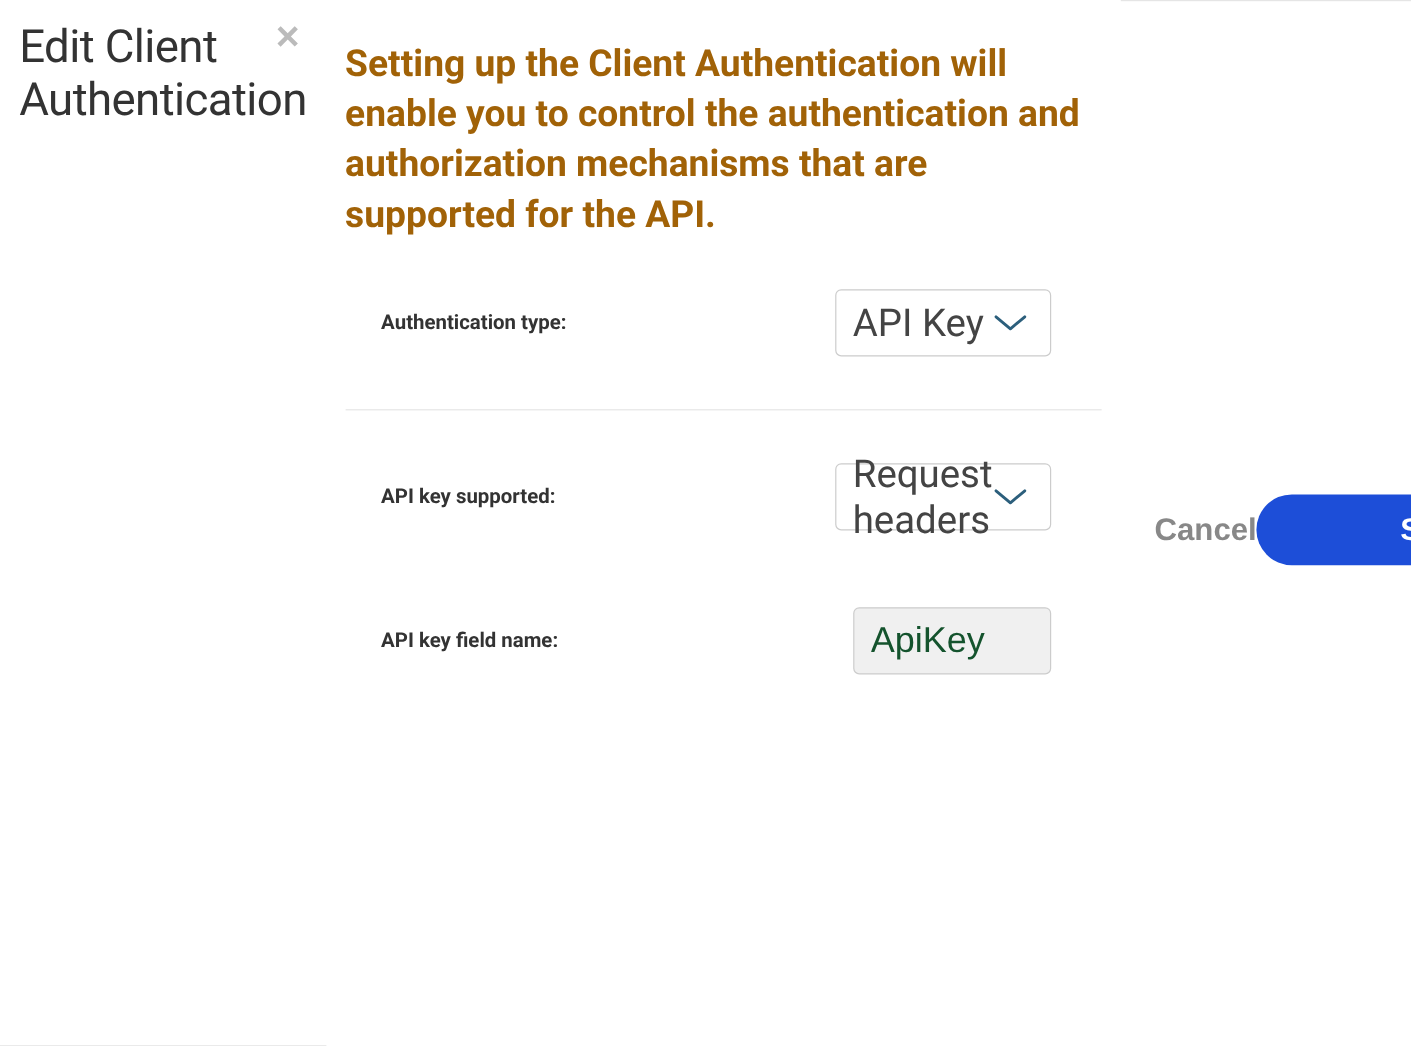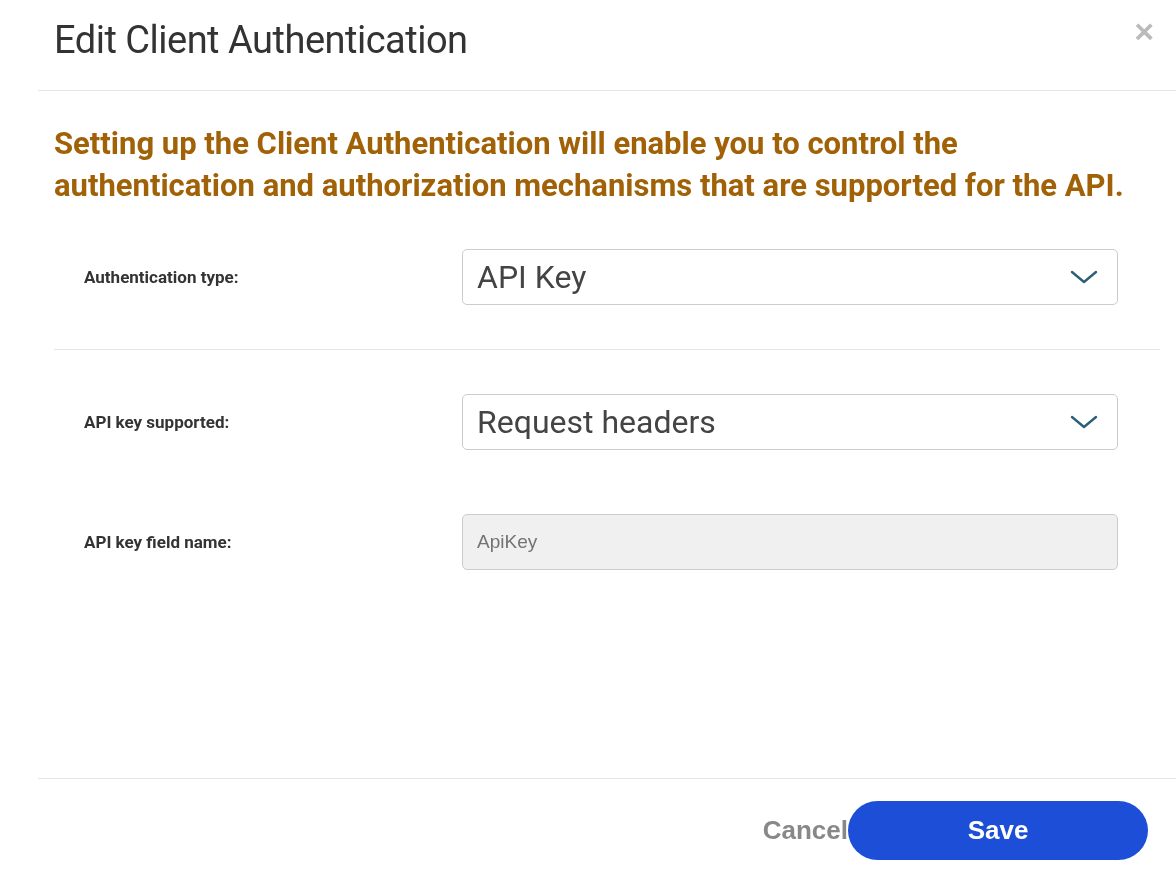--- a/index.html
+++ b/index.html
@@ -12,22 +12,20 @@
       background: #ffffff;
       color: #333333;
       width: 1176px;
       height: 872px;
       position: relative;
     }
     .modal {
       width: 100%;
       height: 100%;
       display: flex;
-      flex-direction: column;
-      padding-left: 38px;
     }
     .modal-header {
       padding: 18px 16px 28px 16px;
       border-bottom: 1px solid #e5e5e5;
       position: relative;
     }
     .modal-title {
       font-size: 38px;
       font-weight: 400;
       color: #333333;
@@ -111,22 +109,22 @@
     }
     .chevron svg {
       width: 28px;
       height: 16px;
       display: block;
     }
     .text-input {
       width: 100%;
       height: 56px;
       padding: 0 14px;
-      font-size: 19px;
-      color: #737373;
+      font-size: 30px;
+      color: #14532d;
       background: #f0f0f0;
       border: 1px solid #cccccc;
       border-radius: 5px;
       outline: none;
     }
     .modal-footer {
       border-top: 1px solid #e5e5e5;
       padding: 22px 28px 12px 28px;
       display: flex;
       justify-content: flex-end;
@@ -153,20 +151,21 @@
       cursor: pointer;
       text-align: center;
     }
     .row-gap-top {
       padding-top: 44px;
       padding-bottom: 24px;
     }
     .row-gap-mid {
       padding-top: 40px;
       padding-bottom: 24px;
+      gap: 15px;
     }
   </style>
 </head>
 <body>
 
 <div class="modal">
 
   <div class="modal-header">
     <h1 class="modal-title">Edit Client Authentication</h1>
     <button class="close-btn">

